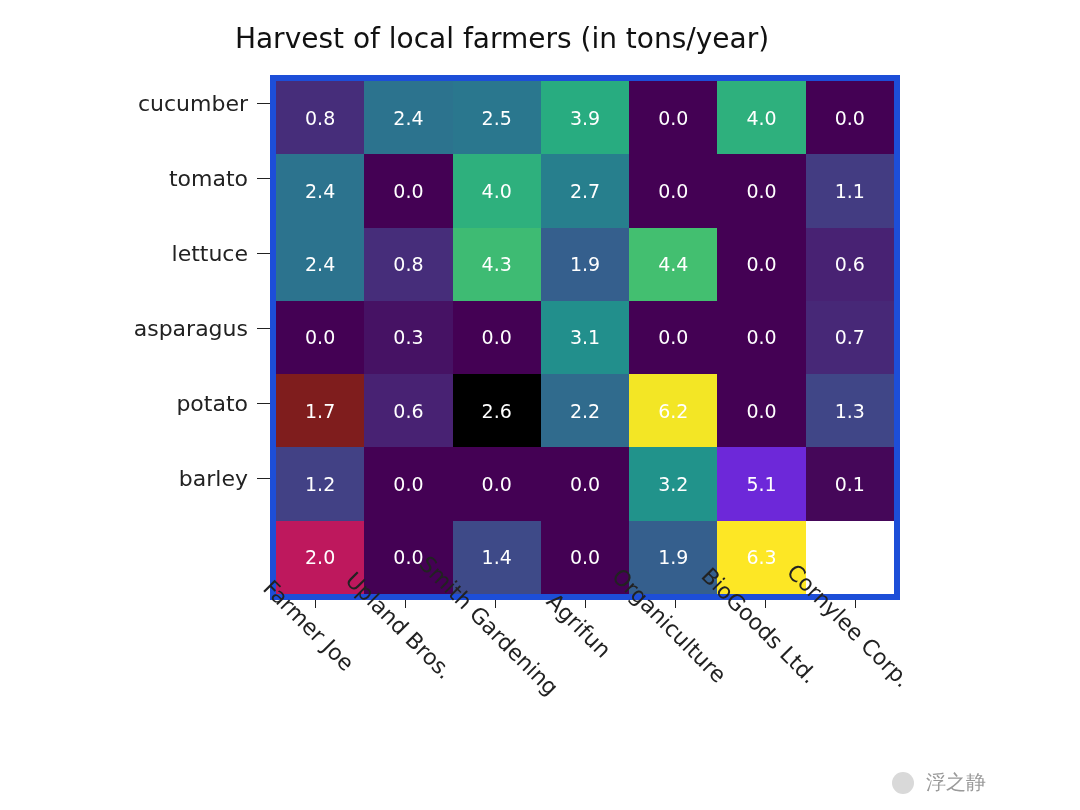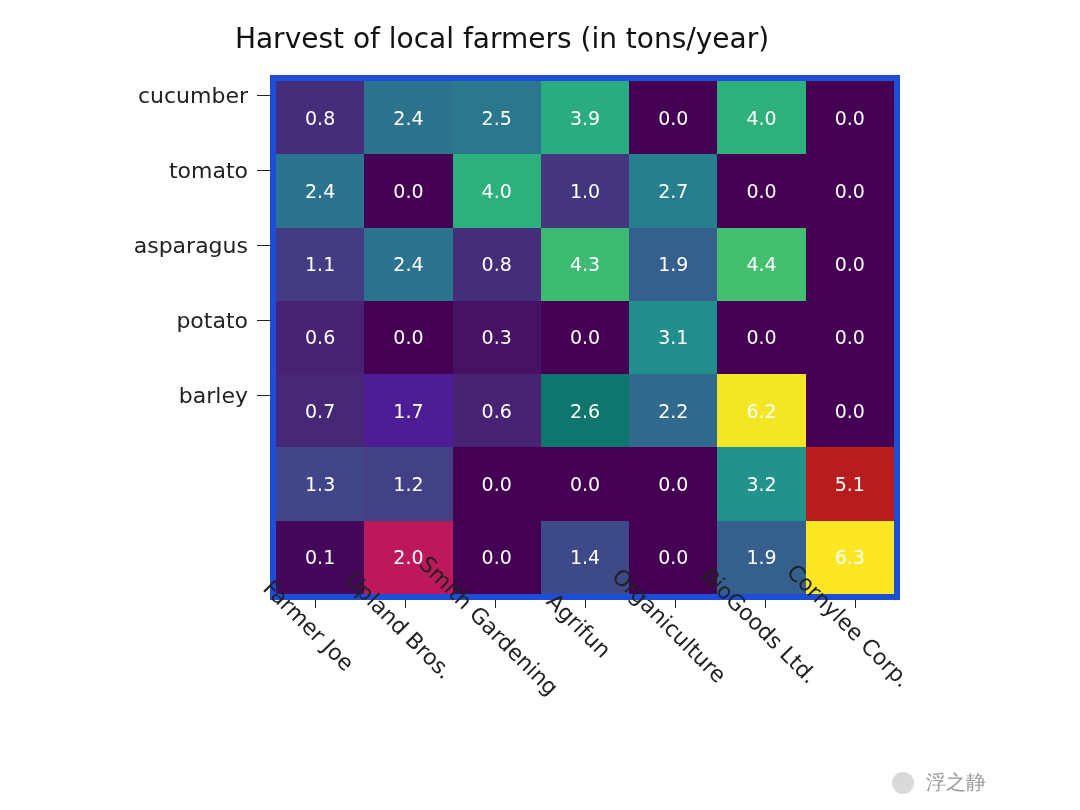--- a/index.html
+++ b/index.html
@@ -49,21 +49,21 @@
     align-items: center;
     justify-content: center;
     font-size: 19px;
     font-weight: 400;
     color: #fff;
     box-sizing: border-box;
   }
   .yticks {
     position: absolute;
     left: 0;
-    top: 58px;
+    top: 66px;
     width: 258px;
     height: 525px;
     display: grid;
     grid-template-rows: repeat(7, 1fr);
   }
   .ytick {
     display: flex;
     align-items: center;
     justify-content: flex-end;
     padding-right: 10px;
@@ -130,20 +130,21 @@
 </head>
 <body>
 
 <div class="figure">
 
   <div class="title">Harvest of local farmers (in tons/year)</div>
 
   <div class="yticks" id="yticks">
       <div class="ytick">cucumber</div>
       <div class="ytick">tomato</div>
+      <div class="ytick">lettuce</div>
       <div class="ytick">asparagus</div>
       <div class="ytick">potato</div>
       <div class="ytick">barley</div>
     </div>
 
   <div class="plot-area">
     <div class="grid" id="grid">
         <div class="cell" style="background: rgb(70, 45, 122);">
           <span>0.8</span>
         </div>
@@ -167,23 +168,20 @@
         </div>
         <div class="cell" style="background: rgb(44, 115, 142);">
           <span>2.4</span>
         </div>
         <div class="cell" style="background: rgb(68, 1, 84);">
           <span>0.0</span>
         </div>
         <div class="cell" style="background: rgb(46, 176, 125);">
           <span>4.0</span>
         </div>
-        <div class="cell" style="background: rgb(68, 55, 128);">
-          <span>1.0</span>
-        </div>
         <div class="cell" style="background: rgb(39, 127, 141);">
           <span>2.7</span>
         </div>
         <div class="cell" style="background: rgb(68, 1, 84);">
           <span>0.0</span>
         </div>
         <div class="cell" style="background: rgb(68, 1, 84);">
           <span>0.0</span>
         </div>
         <div class="cell" style="background: rgb(67, 60, 130);">
@@ -224,27 +222,27 @@
         </div>
         <div class="cell" style="background: rgb(68, 1, 84);">
           <span>0.0</span>
         </div>
         <div class="cell" style="background: rgb(68, 1, 84);">
           <span>0.0</span>
         </div>
         <div class="cell" style="background: rgb(71, 40, 119);">
           <span>0.7</span>
         </div>
-        <div class="cell" style="background: #4c1d95;">
+        <div class="cell" style="background: #7f1d1d;">
           <span>1.7</span>
         </div>
         <div class="cell" style="background: rgb(72, 34, 115);">
           <span>0.6</span>
         </div>
-        <div class="cell" style="background: #0f766e; text-align: right;">
+        <div class="cell" style="background: #000000; text-align: right;">
           <span>2.6</span>
         </div>
         <div class="cell" style="background: rgb(48, 107, 141); text-align: center;">
           <span>2.2</span>
         </div>
         <div class="cell" style="background: rgb(243, 230, 37);">
           <span>6.2</span>
         </div>
         <div class="cell" style="background: rgb(68, 1, 84);">
           <span>0.0</span>
@@ -260,21 +258,21 @@
         </div>
         <div class="cell" style="background: rgb(68, 1, 84);">
           <span>0.0</span>
         </div>
         <div class="cell" style="background: rgb(68, 1, 84);">
           <span>0.0</span>
         </div>
         <div class="cell" style="background: rgb(33, 147, 139);">
           <span>3.2</span>
         </div>
-        <div class="cell" style="background: #b91c1c;">
+        <div class="cell" style="background: #6d28d9;">
           <span>5.1</span>
         </div>
         <div class="cell" style="background: rgb(69, 7, 89); text-align: right;">
           <span>0.1</span>
         </div>
         <div class="cell" style="background: #be185d;">
           <span>2.0</span>
         </div>
         <div class="cell" style="background: rgb(68, 1, 84);">
           <span>0.0</span>

